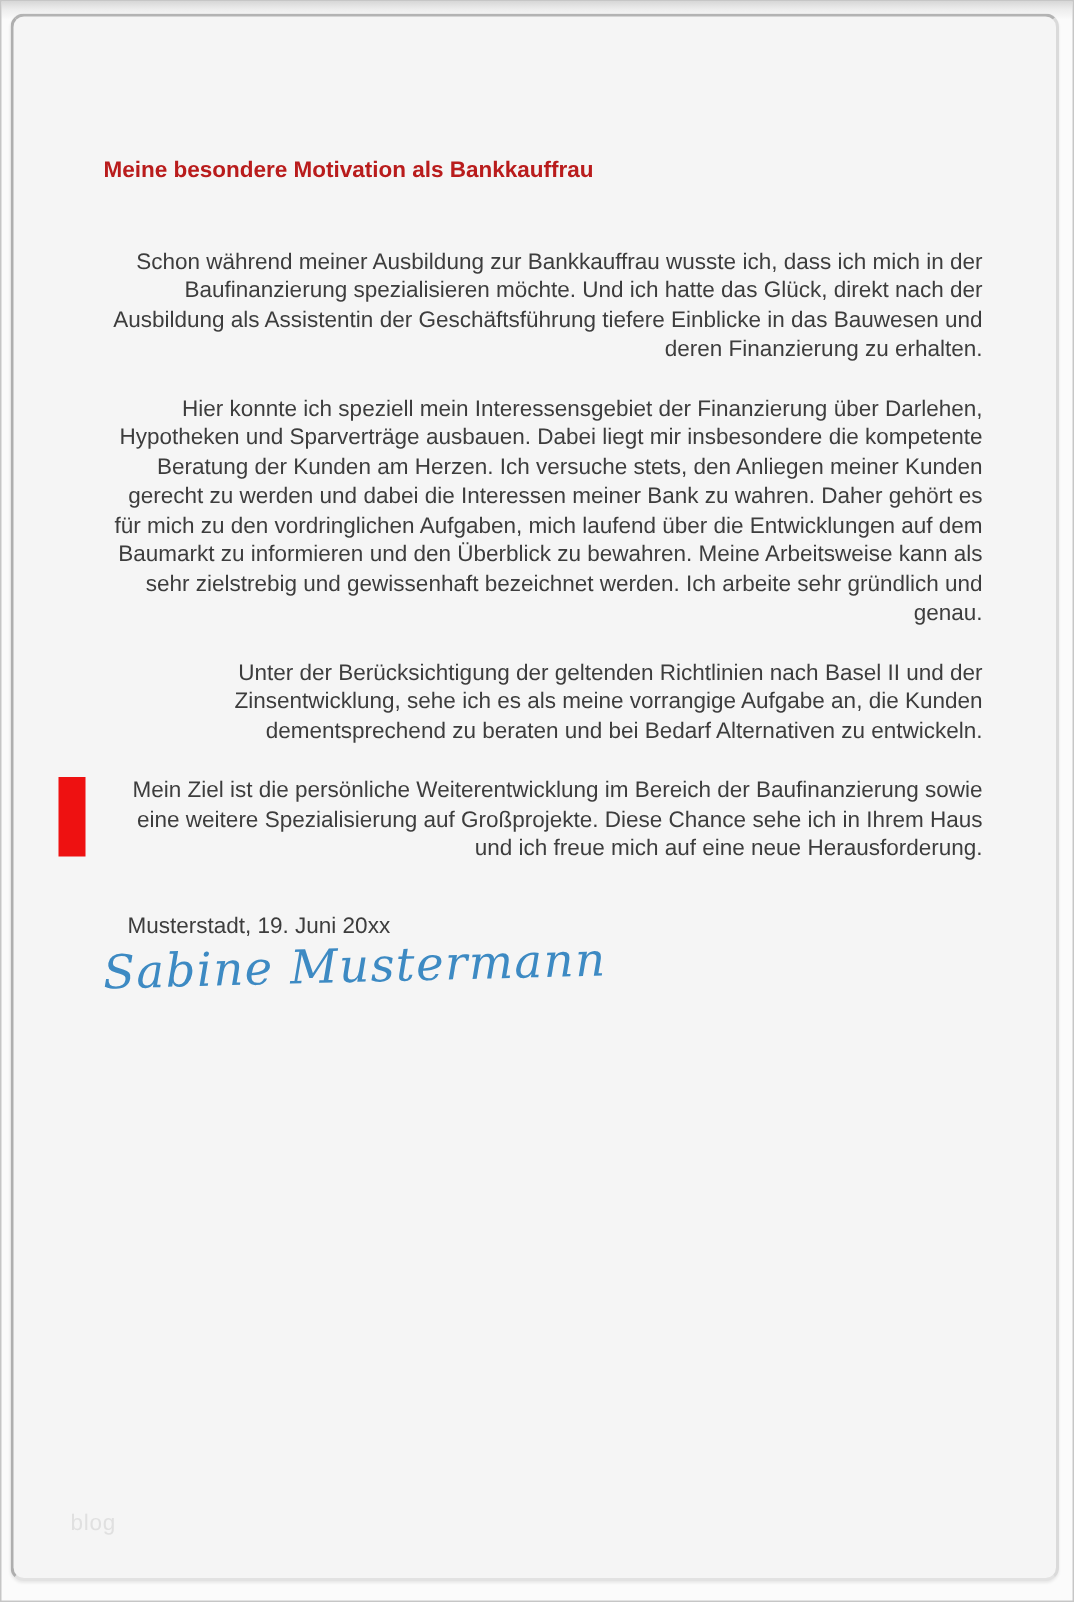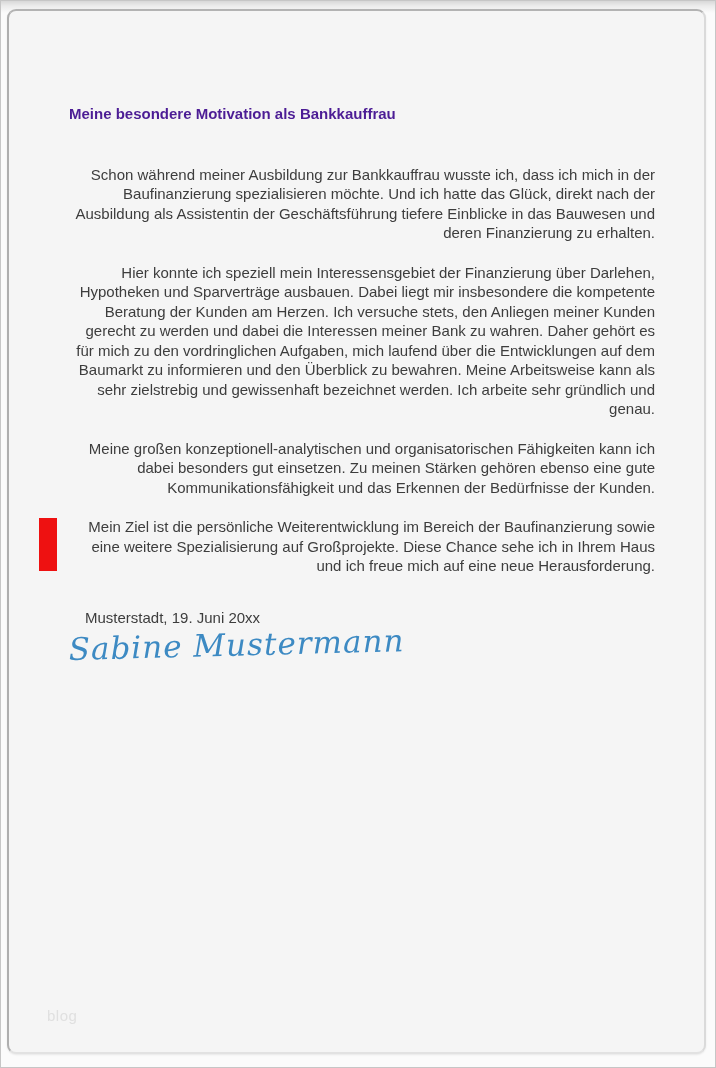--- a/index.html
+++ b/index.html
@@ -35,21 +35,21 @@
   .letter-body {
     position: relative;
     padding: 93px 55px 0 60px;
     width: 586px;
     color: #3d3d3d;
     font-size: 15px;
     line-height: 19.5px;
   }
   .letter-title {
     font-weight: bold;
-    color: #4c1d95;
+    color: #b91c1c;
     font-size: 15px;
     margin: 0 0 41px 0;
   }
   .para {
     margin: 0 0 20px 0;
     text-align: right;
   }
   .para-highlight-wrap {
     position: relative;
   }
@@ -92,22 +92,22 @@
   <div class="card">
     <div class="letter-body">
 
       <h1 class="letter-title">Meine besondere Motivation als Bankkauffrau</h1>
 
       <p class="para">Schon während meiner Ausbildung zur Bankkauffrau wusste ich, dass ich mich in der Baufinanzierung spezialisieren möchte. Und ich hatte das Glück, direkt nach der Ausbildung als Assistentin der Geschäftsführung tiefere Einblicke in das Bauwesen und deren Finanzierung zu erhalten.</p>
 
       <p class="para">Hier konnte ich speziell mein Interessensgebiet der Finanzierung über Darlehen, Hypotheken und Sparverträge ausbauen. Dabei liegt mir insbesondere die kompetente Beratung der Kunden am Herzen. Ich versuche stets, den Anliegen meiner Kunden gerecht zu werden und dabei die Interessen meiner Bank zu wahren. Daher gehört es für mich zu den vordringlichen Aufgaben, mich laufend über die Entwicklungen auf dem Baumarkt zu informieren und den Überblick zu bewahren. Meine Arbeitsweise kann als sehr zielstrebig und gewissenhaft bezeichnet werden. Ich arbeite sehr gründlich und genau.</p>
 
 
+      <p class="para">Unter der Berücksichtigung der geltenden Richtlinien nach Basel II und der Zinsentwicklung, sehe ich es als meine vorrangige Aufgabe an, die Kunden dementsprechend zu beraten und bei Bedarf Alternativen zu entwickeln.</p>
 
-      <p class="para">Meine großen konzeptionell-analytischen und organisatorischen Fähigkeiten kann ich dabei besonders gut einsetzen. Zu meinen Stärken gehören ebenso eine gute Kommunikationsfähigkeit und das Erkennen der Bedürfnisse der Kunden.</p>
 
       <div class="para para-highlight-wrap">
         <span class="highlight-marker"></span>
         <p class="para" style="margin:0">Mein Ziel ist die persönliche Weiterentwicklung im Bereich der Baufinanzierung sowie eine weitere Spezialisierung auf Großprojekte. Diese Chance sehe ich in Ihrem Haus und ich freue mich auf eine neue Herausforderung.</p>
       </div>
 
       <p class="date-line">Musterstadt, 19. Juni 20xx</p>
 
       <span class="signature">Sabine Mustermann</span>
 

